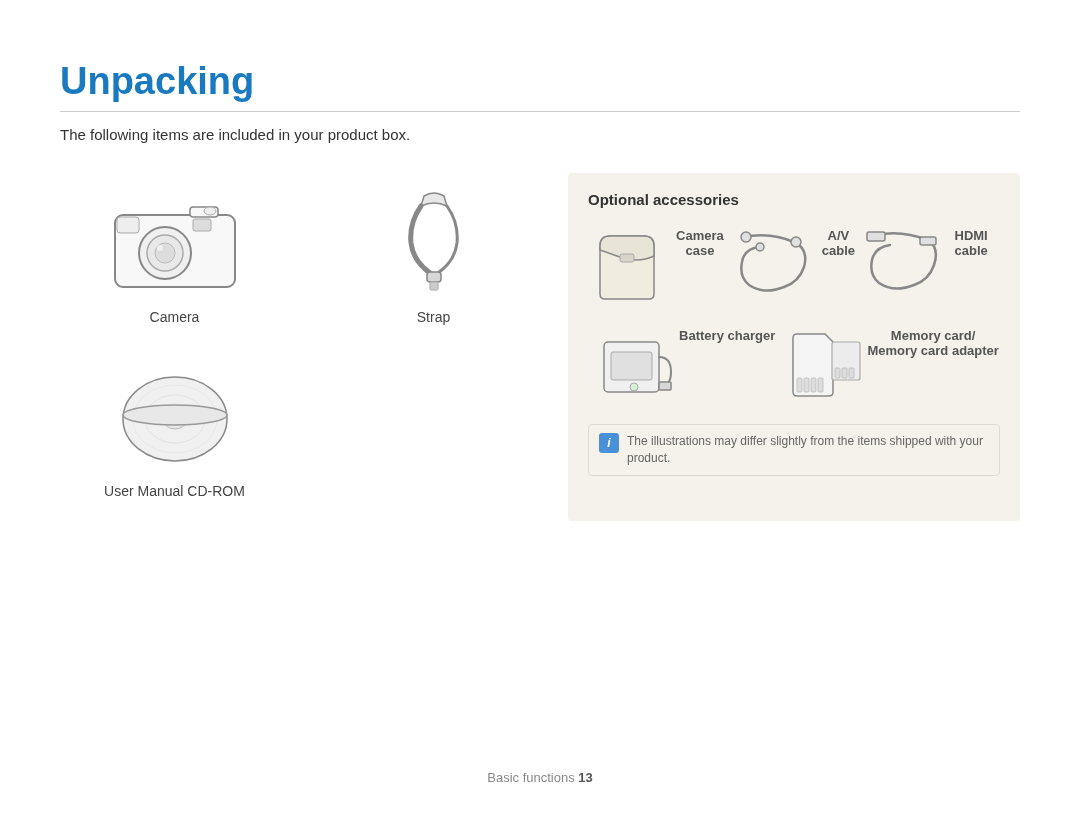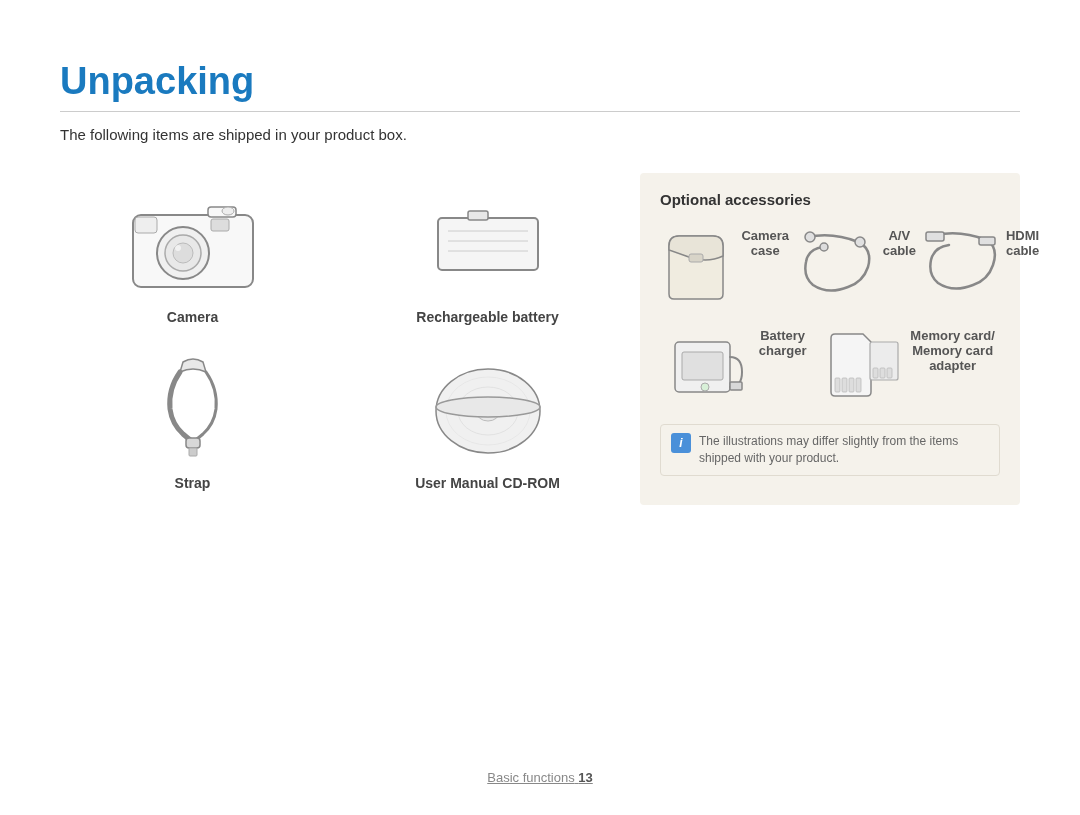--- a/index.html
+++ b/index.html
@@ -32,23 +32,22 @@
       margin-bottom: 30px;
     }
     .main-content {
       display: flex;
       gap: 20px;
     }
     .items-grid {
       display: grid;
       grid-template-columns: 1fr 1fr;
       grid-template-rows: auto auto auto;
-      gap: 4px 30px;
+      gap: 12px 30px;
       flex: 1;
-      font-weight: bold;
     }
     .item {
       display: flex;
       flex-direction: column;
       align-items: center;
       padding: 10px;
     }
     .item-image {
       width: 160px;
       height: 120px;
@@ -56,21 +55,21 @@
       align-items: center;
       justify-content: center;
     }
     .item-label {
       font-size: 14px;
       color: #444;
       text-align: center;
       margin-top: 6px;
     }
     .optional-box {
-      width: 380px;
+      width: 452px;
       background: #f5f2eb;
       border-radius: 4px;
       padding: 18px 20px;
       flex-shrink: 0;
     }
     .optional-title {
       font-size: 15px;
       font-weight: bold;
       color: #333;
       margin-bottom: 16px;
@@ -129,21 +128,20 @@
       line-height: 1.4;
     }
     .footer {
       position: absolute;
       bottom: 30px;
       left: 0;
       right: 0;
       text-align: center;
       font-size: 13px;
       color: #888;
-      text-decoration: underline;
     }
     .footer-bold {
       font-weight: bold;
       color: #555;
     }
 
     
     .camera-svg { width: 140px; height: 100px; }
     
     .battery-svg { width: 120px; height: 80px; }
@@ -165,21 +163,21 @@
     .charger-svg { width: 90px; height: 85px; }
     
     .memcard-svg { width: 90px; height: 80px; }
   </style>
 </head>
 <body>
 
 <div class="page">
   <h1 class="title">Unpacking</h1>
   <div class="divider"></div>
-  <p class="subtitle">The following items are shipped in your product box.</p>
+  <p class="subtitle">The following items are included in your product box.</p>
 
   <div class="main-content">
 
     <div class="items-grid">
 
       <div class="item">
         <div class="item-image">
           <svg class="camera-svg" viewBox="0 0 140 100" fill="none" xmlns="http://www.w3.org/2000/svg">
 
             <rect x="10" y="22" width="120" height="72" rx="8" stroke="#888" stroke-width="2" fill="#f8f8f8"></rect>
@@ -195,35 +193,20 @@
 
             <ellipse cx="105" cy="18" rx="6" ry="4" stroke="#aaa" stroke-width="1" fill="#eee"></ellipse>
 
             <rect x="12" y="24" width="22" height="16" rx="3" stroke="#aaa" stroke-width="1" fill="#eee"></rect>
           </svg>
         </div>
         <span class="item-label">Camera</span>
       </div>
 
 
-      <div class="item">
-        <div class="item-image">
-          <svg class="battery-svg" viewBox="0 0 120 80" fill="none" xmlns="http://www.w3.org/2000/svg">
-
-            <rect x="10" y="15" width="100" height="52" rx="4" stroke="#888" stroke-width="2" fill="#f5f5f5"></rect>
-
-            <rect x="40" y="8" width="20" height="9" rx="2" stroke="#888" stroke-width="1.5" fill="#e8e8e8"></rect>
-
-            <line x1="20" y1="28" x2="100" y2="28" stroke="#ccc" stroke-width="1"></line>
-            <line x1="20" y1="38" x2="100" y2="38" stroke="#ccc" stroke-width="1"></line>
-            <line x1="20" y1="48" x2="100" y2="48" stroke="#ccc" stroke-width="1"></line>
-          </svg>
-        </div>
-        <span class="item-label">Rechargeable battery</span>
-      </div>
 
       <div class="item">
         <div class="item-image">
           <svg class="strap-svg" viewBox="0 0 90 110" fill="none" xmlns="http://www.w3.org/2000/svg">
 
             <path d="M35 8 Q45 2 55 8 L58 18 Q45 12 32 18 Z" stroke="#888" stroke-width="1.5" fill="#e8e8e8"></path>
 
             <path d="M32 18 Q20 35 22 55 Q24 70 35 80 Q42 86 45 88" stroke="#888" stroke-width="5" fill="none" stroke-linecap="round"></path>
 
             <path d="M58 18 Q70 35 68 55 Q66 70 55 80 Q48 86 45 88" stroke="#888" stroke-width="3" fill="none" stroke-linecap="round"></path>

